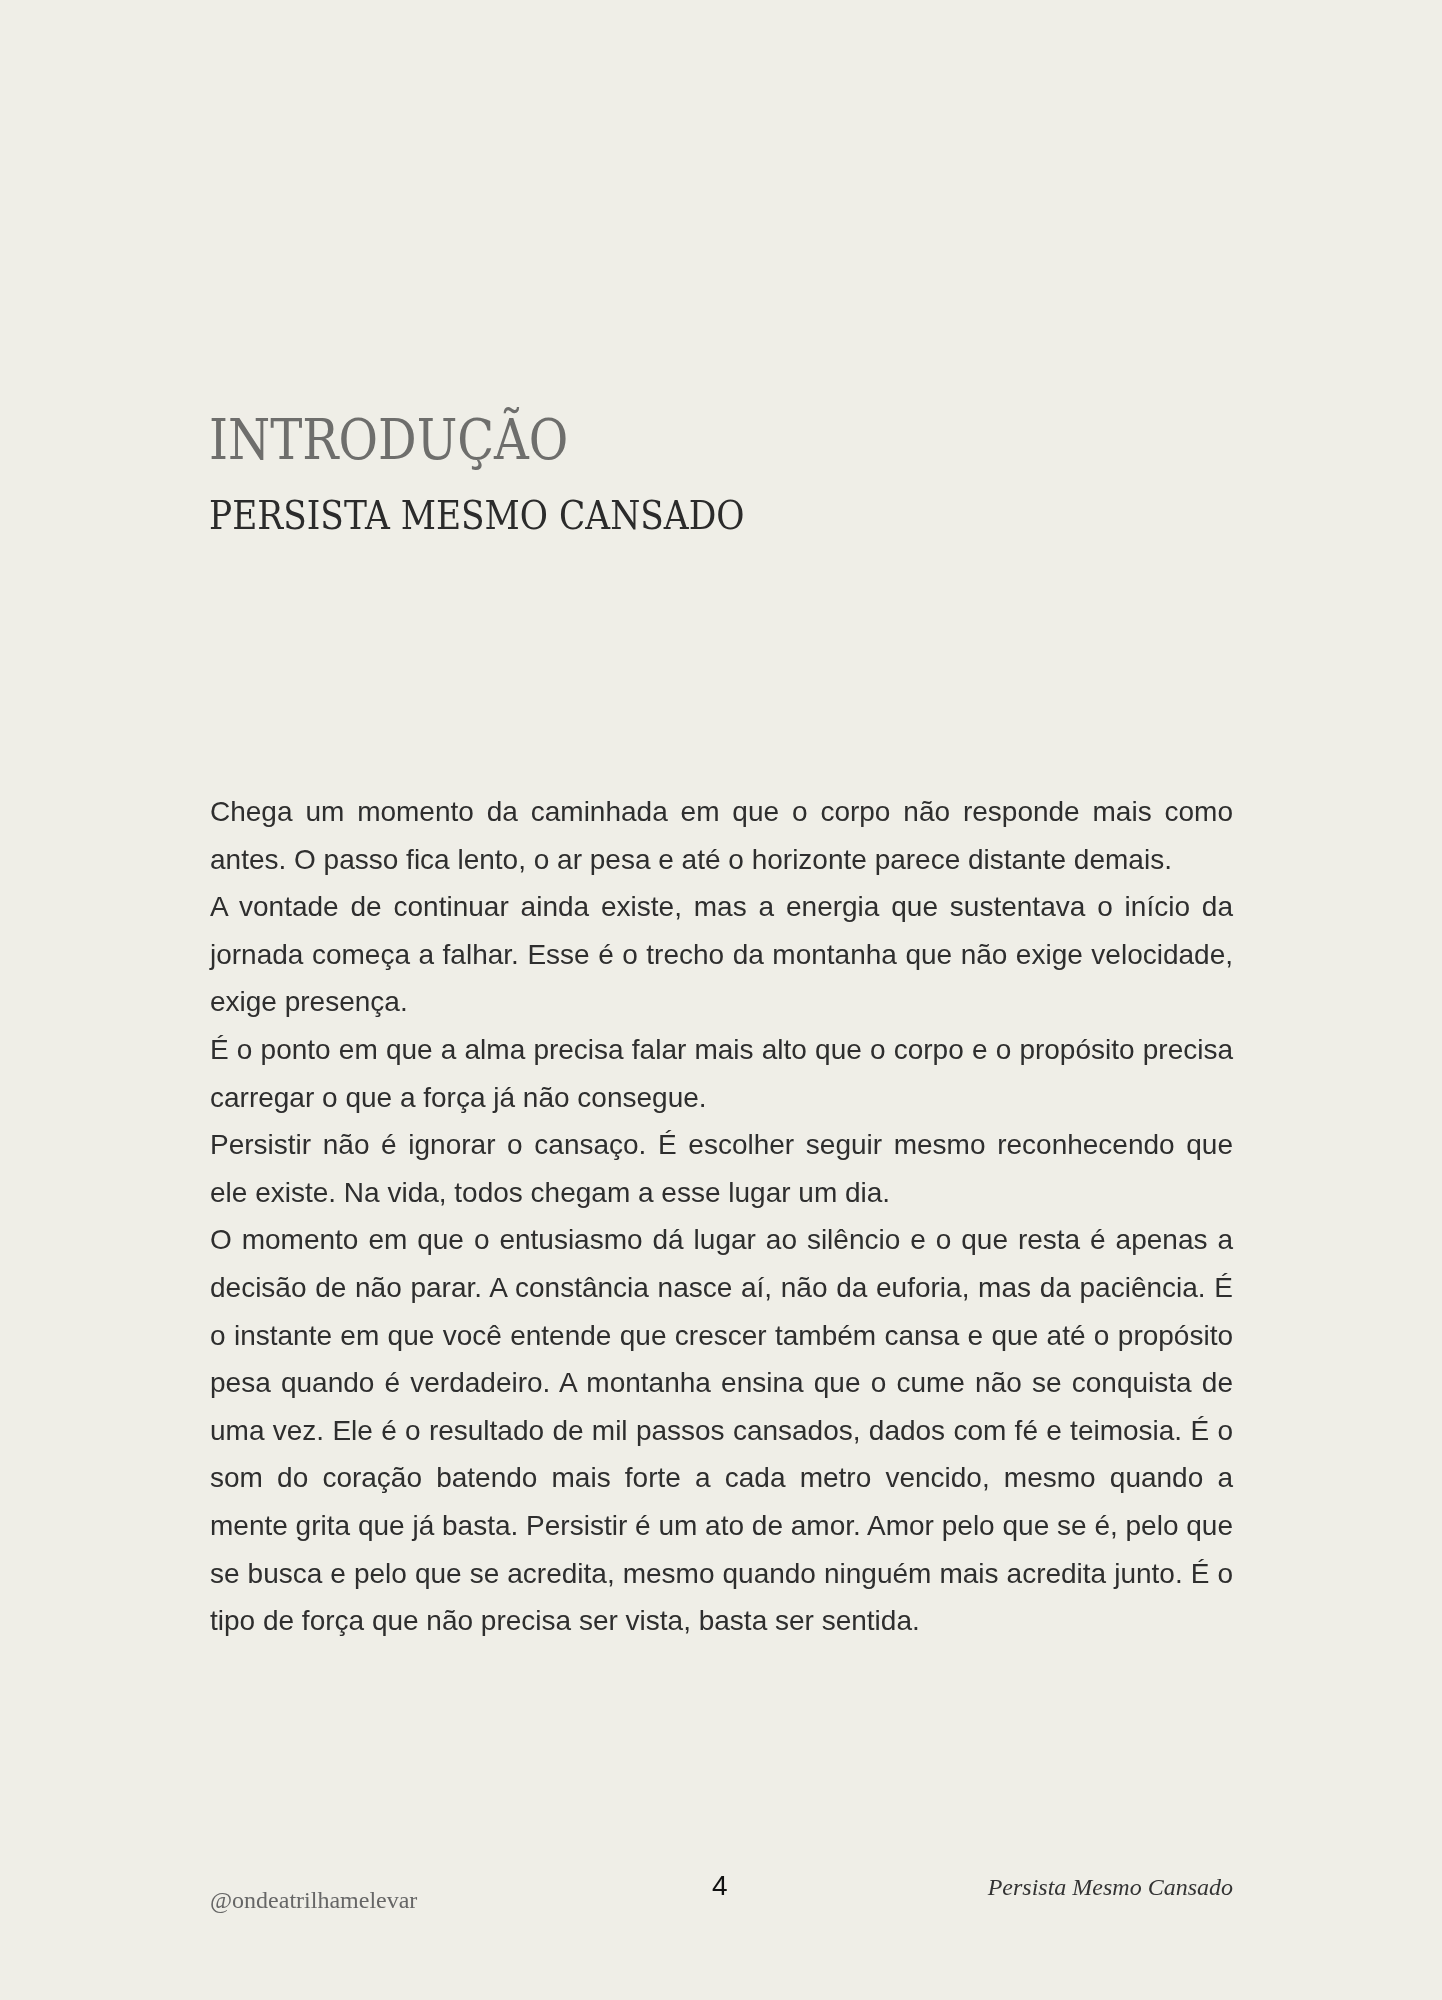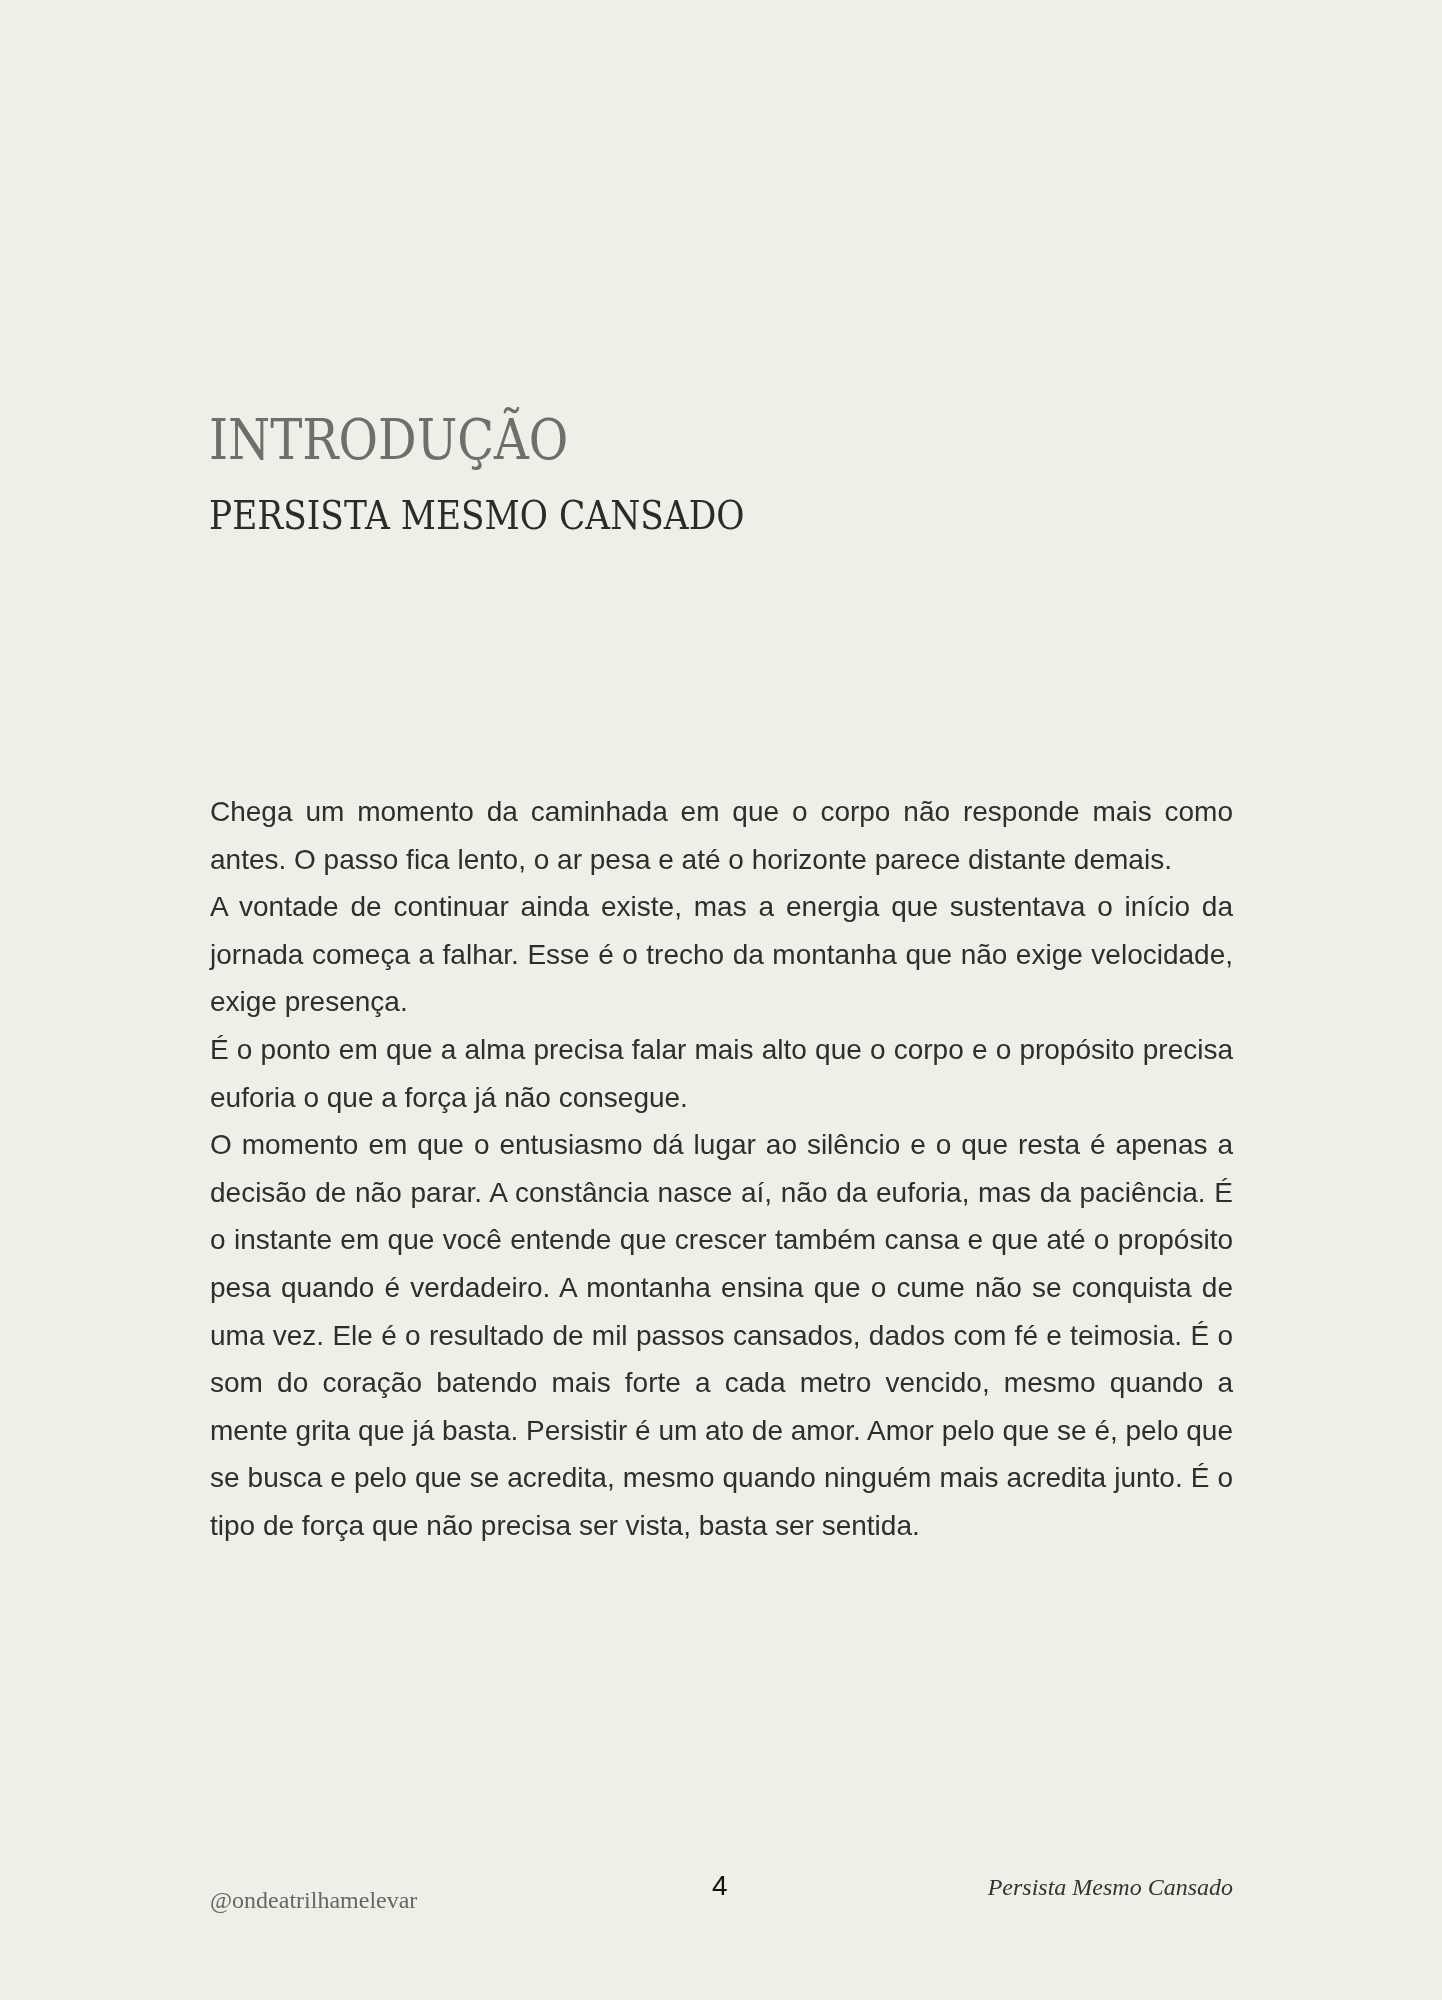--- a/index.html
+++ b/index.html
@@ -49,21 +49,22 @@
 </head>
 <body>
 
 <div class="page">
   <h1 class="title">INTRODUÇÃO</h1>
   <h2 class="subtitle">PERSISTA MESMO CANSADO</h2>
 
   <div class="body">
     <p>Chega um momento da caminhada em que o corpo não responde mais como antes. O passo fica lento, o ar pesa e até o horizonte parece distante demais.</p>
     <p>A vontade de continuar ainda existe, mas a energia que sustentava o início da jornada começa a falhar. Esse é o trecho da montanha que não exige velocidade, exige presença.</p>
-    <p>É o ponto em que a alma precisa falar mais alto que o corpo e o propósito precisa euforia o que a força já não consegue.</p>
+    <p>É o ponto em que a alma precisa falar mais alto que o corpo e o propósito precisa carregar o que a força já não consegue.</p>
+    <p>Persistir não é ignorar o cansaço. É escolher seguir mesmo reconhecendo que ele existe. Na vida, todos chegam a esse lugar um dia.</p>
     <p>O momento em que o entusiasmo dá lugar ao silêncio e o que resta é apenas a decisão de não parar. A constância nasce aí, não da euforia, mas da paciência. É o instante em que você entende que crescer também cansa e que até o propósito pesa quando é verdadeiro. A montanha ensina que o cume não se conquista de uma vez. Ele é o resultado de mil passos cansados, dados com fé e teimosia. É o som do coração batendo mais forte a cada metro vencido, mesmo quando a mente grita que já basta. Persistir é um ato de amor. Amor pelo que se é, pelo que se busca e pelo que se acredita, mesmo quando ninguém mais acredita junto. É o tipo de força que não precisa ser vista, basta ser sentida.</p>
   </div>
 
   <div class="footer">
     <span class="footer-left">@ondeatrilhamelevar</span>
     <span class="footer-center">4</span>
     <span class="footer-right">Persista Mesmo Cansado</span>
   </div>
 </div>
 

